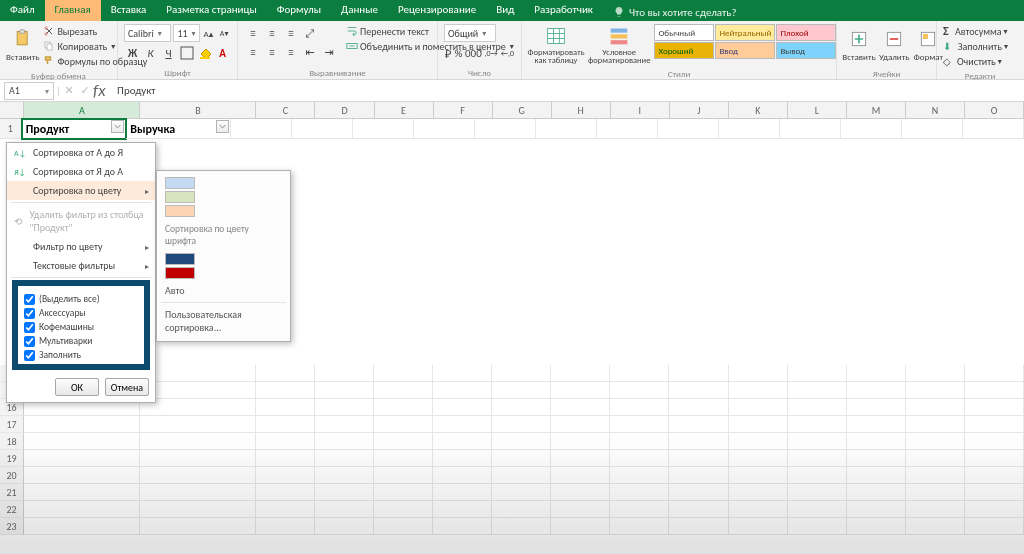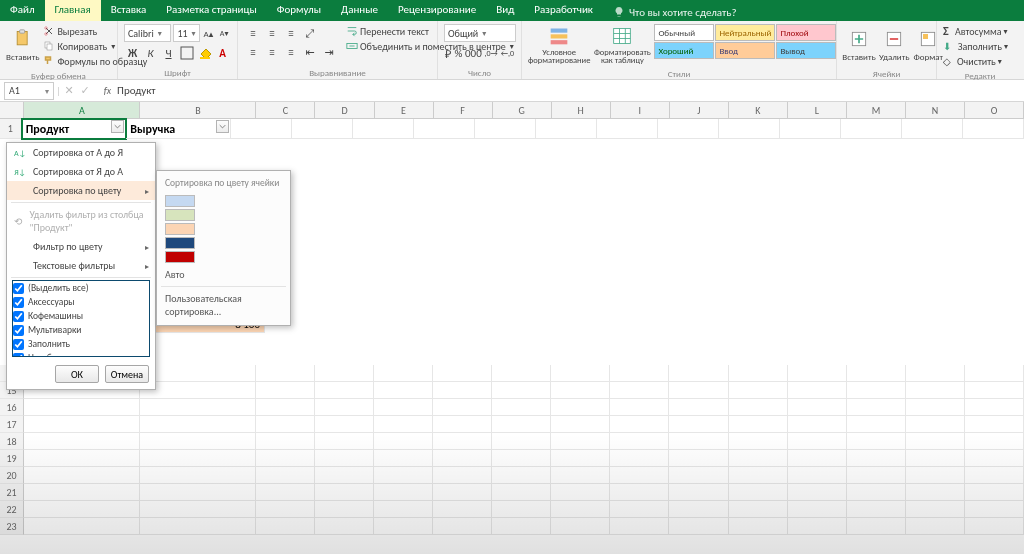--- a/index.html
+++ b/index.html
@@ -2,21 +2,21 @@
 <html><head>
 <meta charset="utf-8">
 <style>
 * { margin: 0; padding: 0; box-sizing: border-box; font-family: "Segoe UI", Calibri, Arial, sans-serif; }
 body { background: #fff; width: 1024px; height: 554px; overflow: hidden; position: relative; font-size: 11px; color: #444; }
 
 
 .tabstrip { background: #0b7d3e; height: 21px; display: flex; align-items: stretch; color: #fff; font-size: 11px; }
 .tabstrip .tab { padding: 3px 10px 0; cursor: pointer; }
 .tabstrip .tab.file { background: #0b7d3e; }
-.tabstrip .tab.active { background: #fef9c3; color: #0b7d3e; }
+.tabstrip .tab.active { background: #fdba74; color: #0b7d3e; }
 .tabstrip .tell { display: flex; align-items: center; gap: 4px; padding: 3px 10px 0; opacity: .9; }
 .tell svg { width: 12px; height: 12px; fill: #fff; opacity: .8; }
 
 
 .ribbon { background: #f3f3f3; border-bottom: 1px solid #d6d6d6; height: 59px; display: flex; }
 .group { border-right: 1px solid #e0e0e0; padding: 3px 6px 1px; display: flex; flex-direction: column; justify-content: space-between; }
 .group-label { text-align: center; font-size: 9px; color: #888; padding-top: 2px; }
 .group-body { display: flex; align-items: flex-start; gap: 4px; flex: 1; }
 .bigbtn { display: flex; flex-direction: column; align-items: center; justify-content: center; gap: 2px; width: 42px; height: 42px; font-size: 9px; color: #444; }
 .bigbtn .ico { width: 20px; height: 20px; }
@@ -25,21 +25,21 @@
 .stackrows { display: flex; flex-direction: column; gap: 1px; }
 .combo { background: #fff; border: 1px solid #ccc; height: 18px; padding: 0 3px; display: inline-flex; align-items: center; font-size: 10px; gap: 4px; }
 .combo .caret { font-size: 8px; color: #777; }
 .iconbtn { width: 18px; height: 18px; display: inline-flex; align-items: center; justify-content: center; border: 1px solid transparent; }
 .iconbtn svg { width: 14px; height: 14px; }
 .style-cell { width: 60px; height: 17px; border: 1px solid #bbb; font-size: 9px; display: flex; align-items: center; padding: 0 3px; }
 
 
 .fbar { height: 22px; border-bottom: 1px solid #d6d6d6; display: flex; align-items: center; background: #fff; }
 .namebox { width: 50px; border: 1px solid #ccc; height: 18px; margin: 0 2px 0 4px; padding: 0 4px; font-size: 10px; display: flex; align-items: center; justify-content: space-between; }
-.fx { width: 18px; text-align: right; font-style: italic; color: #666; font-size: 10px; }
+.fx { width: 18px; text-align: left; font-style: italic; color: #666; font-size: 17px; }
 .fval { flex: 1; padding: 0 6px; font-size: 11px; }
 
 
 .gridwrap { position: relative; height: 452px; overflow: hidden; background: #fff; }
 .colheads { display: flex; height: 17px; background: #f3f3f3; border-bottom: 1px solid #ccc; }
 .rowhead { width: 25px; background: #f3f3f3; border-right: 1px solid #ccc; border-bottom: 1px solid #e6e6e6; text-align: center; font-size: 10px; color: #666; display: flex; align-items: center; justify-content: center; }
 .colhead { border-right: 1px solid #ccc; text-align: center; font-size: 10px; color: #666; display: flex; align-items: center; justify-content: center; background: #f3f3f3; }
 .colhead.sel { background: #d6ead9; color: #0b7d3e; }
 .corner { width: 25px; border-right: 1px solid #ccc; background: #f3f3f3; }
 .rows { }
@@ -53,21 +53,21 @@
 
 
 .afmenu { position: absolute; left: 6px; top: 142px; width: 150px; background: #fff; border: 1px solid #b0b0b0; box-shadow: 2px 2px 6px rgba(0,0,0,.25); font-size: 10px; z-index: 20; padding-bottom: 4px; }
 .afitem { display: flex; align-items: center; gap: 6px; padding: 3px 6px; position: relative; }
 .afitem .arrow { position: absolute; right: 6px; font-size: 8px; color: #666; }
 .afitem.hi { background: #fdeada; }
 .afitem.dis { color: #b0b0b0; }
 .afitem .ico { width: 14px; display: flex; justify-content: center; }
 .afsep { height: 1px; background: #e3e3e3; margin: 2px 4px; }
 .afsearch { margin: 3px 5px; border: 1px solid #ccc; height: 18px; display: flex; align-items: center; padding: 0 4px; color: #999; justify-content: space-between; }
-.aflist { margin: 2px 5px; border: 1px solid #0c4a6e; height: 77px; overflow-y: auto; padding: 0; }
+.aflist { margin: 2px 5px; border: 6px solid #0c4a6e; height: 90px; overflow-y: auto; padding: 6px; }
 .aflist label { display: flex; align-items: center; gap: 4px; font-size: 9.5px; padding: 1px 0; }
 .aflist input { width: 11px; height: 11px; }
 .afbtns { display: flex; justify-content: flex-end; gap: 6px; padding: 6px 6px 2px; }
 .afbtns button { width: 44px; height: 18px; font-size: 10px; border: 1px solid #a6a6a6; background: linear-gradient(#fdfdfd,#e8e8e8); border-radius: 2px; }
 
 
 .submenu { position: absolute; left: 156px; top: 170px; width: 135px; background: #fcfcfc; border: 1px solid #b0b0b0; box-shadow: 2px 2px 6px rgba(0,0,0,.25); font-size: 10px; z-index: 21; padding: 4px 0; }
 .subhdr { color: #888; padding: 2px 8px 4px; font-size: 9.5px; }
 .swatch { width: 30px; height: 12px; border: 1px solid #bbb; margin: 2px 8px; }
 .subitem { padding: 3px 8px; color: #555; }
@@ -214,57 +214,57 @@
             <span>Объединить и поместить в центре</span>
             <span style="font-size:8px;margin-left:2px">▾</span>
           </div>
       </div>
     </div>
     <div class="group-label">Выравнивание</div>
   </div>
 
   <div class="group" style="width:84px">
     <div class="group-body" style="flex-direction:column;gap:2px;align-items:stretch">
-      <div class="combo" style="width:72px">
+      <div class="combo" style="width:52px">
           <span>Общий</span>
           <span class="caret">▾</span>
         </div>
       <div style="display:flex;gap:1px">
         <span class="iconbtn">₽</span>
         <span class="iconbtn">%</span>
         <span class="iconbtn">000</span>
         <span class="iconbtn" style="font-size:8px">,0→</span>
         <span class="iconbtn" style="font-size:8px">←,0</span>
       </div>
     </div>
     <div class="group-label">Число</div>
   </div>
 
   <div class="group" style="width:315px">
     <div class="group-body">
+      <div class="bigbtn" style="width:56px">
+        <svg class="ico" viewBox="0 0 24 24">
+            <rect x="2" y="3" width="20" height="18" fill="#fff" stroke="#4a8"></rect>
+            <path d="M2 9h20M2 15h20M9 3v18M16 3v18" stroke="#4a8"></path>
+          </svg>
+        <span style="font-size:8.5px;text-align:center;line-height:1">Форматировать как таблицу</span>
+      </div>
       <div class="bigbtn" style="width:66px">
         <svg class="ico" viewBox="0 0 24 24">
             <rect x="2" y="3" width="20" height="5" fill="#7fb2e5"></rect>
             <rect x="2" y="10" width="20" height="5" fill="#f6c15b"></rect>
             <rect x="2" y="17" width="20" height="5" fill="#e88"></rect>
           </svg>
         <span style="font-size:8.5px;text-align:center;line-height:1">Условное форматирование</span>
       </div>
-      <div class="bigbtn" style="width:56px">
-        <svg class="ico" viewBox="0 0 24 24">
-            <rect x="2" y="3" width="20" height="18" fill="#fff" stroke="#4a8"></rect>
-            <path d="M2 9h20M2 15h20M9 3v18M16 3v18" stroke="#4a8"></path>
-          </svg>
-        <span style="font-size:8.5px;text-align:center;line-height:1">Форматировать как таблицу</span>
-      </div>
       <div style="display:grid;grid-template-columns:repeat(3,60px);gap:1px">
         <div class="style-cell" style="background:#fff">Обычный</div>
         <div class="style-cell" style="background:#ffeb9c;color:#9c6500">Нейтральный</div>
         <div class="style-cell" style="background:#ffc7ce;color:#9c0006">Плохой</div>
-        <div class="style-cell" style="background:#7dd3fc;color:#006100">Хороший</div>
+        <div class="style-cell" style="background:#eab308;color:#006100">Хороший</div>
         <div class="style-cell" style="background:#ffcc99;color:#3f3f76">Ввод</div>
         <div class="style-cell" style="background:#7dd3fc;color:#3f3f3f">Вывод</div>
       </div>
     </div>
     <div class="group-label">Стили</div>
   </div>
 
   <div class="group" style="width:100px">
     <div class="group-body">
       <div class="bigbtn" style="width:32px">
@@ -628,22 +628,22 @@
         <span>Принтеры</span>
       </label>
     </div>
   <div class="afbtns">
     <button>ОК</button>
     <button>Отмена</button>
   </div>
 </div>
 
 <div class="submenu">
-  <div class="subhdr">Сортировка по цвету ячейки</div>
   <div class="swatch" style="background:#c5d9f1"></div>
   <div class="swatch" style="background:#d7e4bd"></div>
   <div class="swatch" style="background:#fcd5b4"></div>
+  <div class="subhdr" style="margin-top:4px">Сортировка по цвету шрифта</div>
   <div class="swatch" style="background:#1f497d"></div>
   <div class="swatch" style="background:#c00000"></div>
   <div class="subitem">Авто</div>
   <div class="afsep"></div>
   <div class="subitem">Пользовательская сортировка...</div>
 </div>
 
 </body></html>

